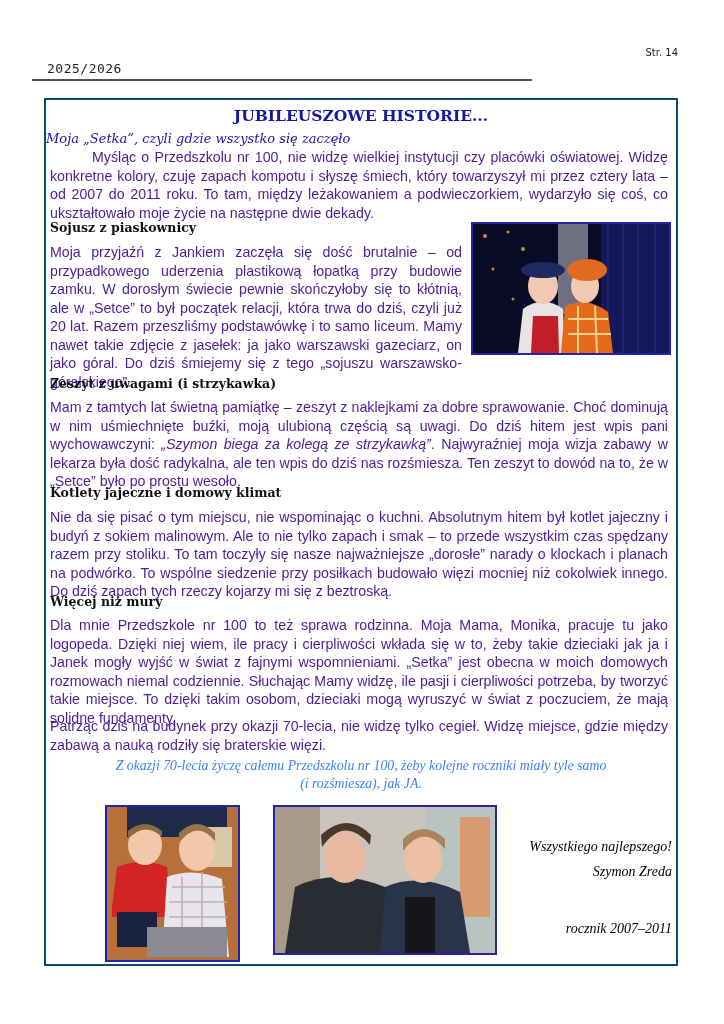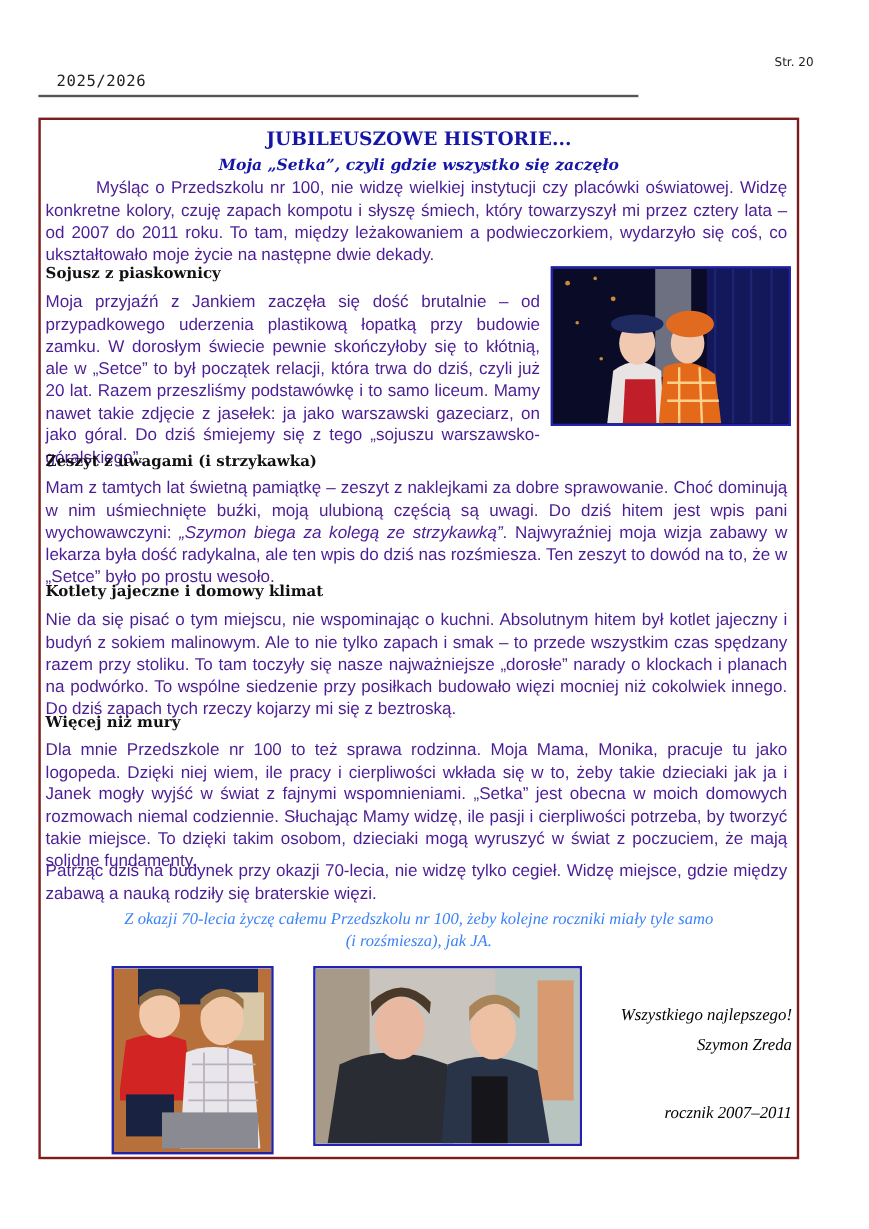--- a/index.html
+++ b/index.html
@@ -1,33 +1,33 @@
 <!DOCTYPE html>
 <html><head>
 <meta charset="utf-8">
 <style>
   html, body { margin:0; padding:0; }
   body { width:724px; height:1024px; background:#ffffff; position:relative; overflow:hidden; font-family:"DejaVu Serif", serif; color:#1a1a1a; }
   .page-num { position:absolute; right:46px; top:47px; font-family:"DejaVu Sans", sans-serif; font-size:10px; color:#222; }
   .year { position:absolute; left:47px; top:61px; font-family:"DejaVu Sans Mono", monospace; font-size:13px; letter-spacing:0.5px; color:#222; }
   .rule { position:absolute; left:32px; top:79px; width:500px; height:2px; background:#555; }
-  .box { position:absolute; left:32px; top:98px; width:630px; height:864px; border:2px solid #7f1d1d; }
+  .box { position:absolute; left:44px; top:98px; width:630px; height:864px; border:2px solid #0c4a6e; }
   .title { position:absolute; left:0; right:0; top:6px; text-align:center; font-family:"DejaVu Serif", serif; font-weight:bold; font-size:15.5px; color:#1515a8; }
-  .subtitle { position:absolute; left:0; right:0; top:31px; text-align:center; font-family:"DejaVu Serif", serif; font-weight:bold; font-style:italic; font-size:13px; color:#1515a8; }
+  .subtitle { position:absolute; left:0; right:0; top:31px; font-family:"DejaVu Serif", serif; font-weight:normal; font-style:italic; font-size:13px; color:#1515a8; }
   .txt { position:absolute; font-family:Liberation Sans, sans-serif; font-size:14.2px; line-height:18.5px; color:#4c1d95; text-align:justify; }
   .head { position:absolute; font-family:"DejaVu Serif", serif; font-weight:bold; font-size:12.5px; color:#111;text-align:center; }
   .indent { text-indent:42px; }
   .photo { position:absolute; border:2px solid #2222aa; box-sizing:border-box; overflow:hidden; }
   .wish { position:absolute; left:10px; right:10px; top:657px; text-align:center; font-family:"Liberation Serif", serif; font-style:italic; font-size:13.8px; line-height:17.5px; color:#3b82f6; }
   .sign { position:absolute; right:4px; text-align:right; font-family:"Liberation Serif", serif; font-style:italic; font-size:14px; color:#000000; }
 </style>
 </head>
 <body>
 
-<div class="page-num">Str. 20</div>
+<div class="page-num">Str. 14</div>
 <div class="year">2025/2026</div>
 <div class="rule"></div>
 
 <div class="box">
   <div class="title">JUBILEUSZOWE HISTORIE...</div>
   <div class="subtitle">Moja „Setka”, czyli gdzie wszystko się zaczęło</div>
 
   <div class="txt indent" style="left:4px; width:618px; top:48px;">Myśląc o Przedszkolu nr 100, nie widzę wielkiej instytucji czy placówki oświatowej. Widzę konkretne kolory, czuję zapach kompotu i słyszę śmiech, który towarzyszył mi przez cztery lata – od 2007 do 2011 roku. To tam, między leżakowaniem a podwieczorkiem, wydarzyło się coś, co ukształtowało moje życie na następne dwie dekady.</div>
 
   <div class="head" style="left:4px; top:120px;">Sojusz z piaskownicy</div>

